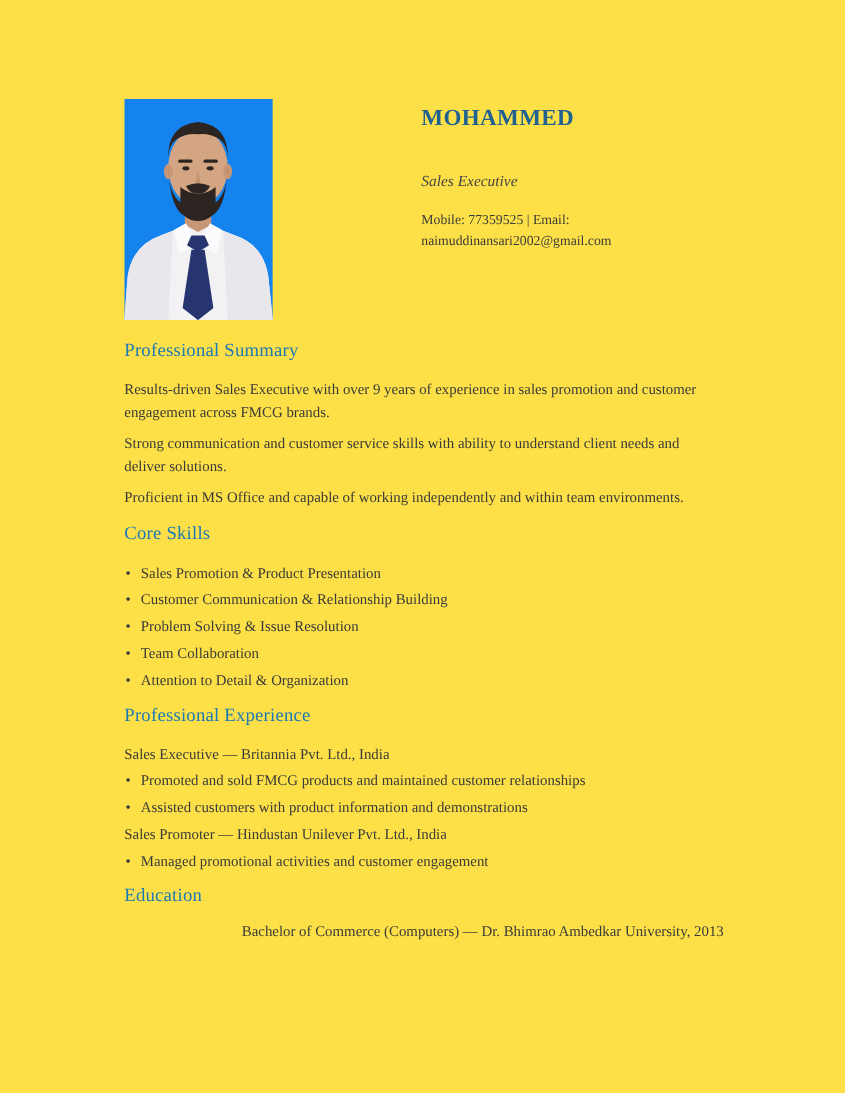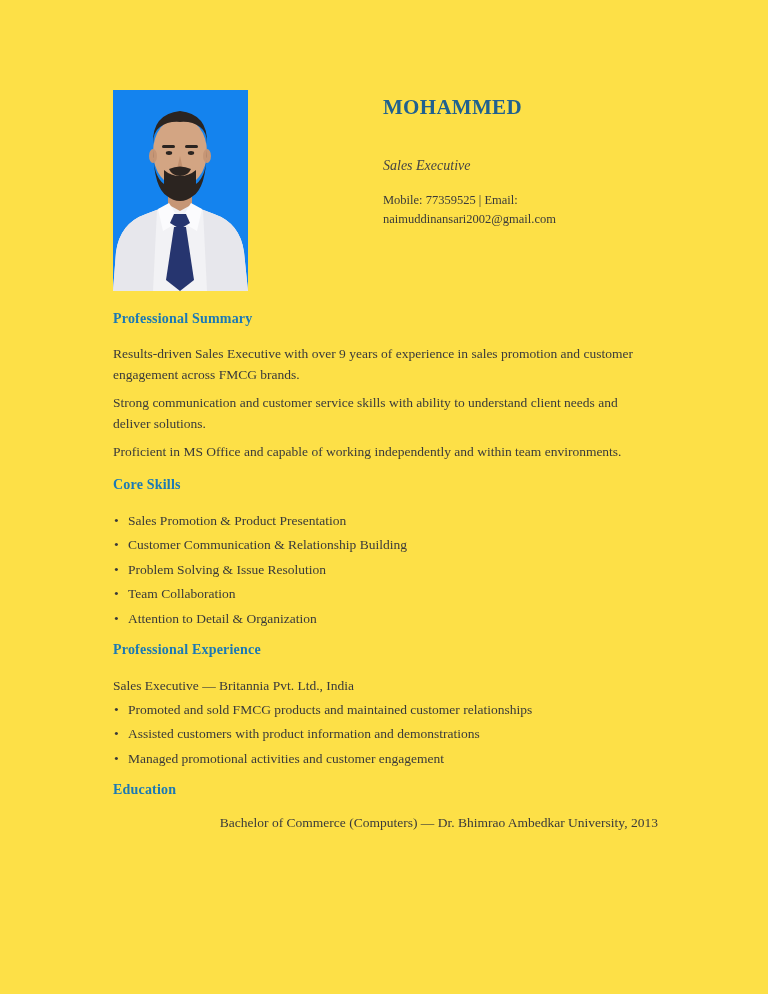--- a/index.html
+++ b/index.html
@@ -56,23 +56,23 @@
   }
   .contact {
     margin-top: 17px;
     font-size: 12.5px;
     line-height: 19px;
     color: #3a3a3a;
   }
   
   h2.section-title {
     margin: 0 0 14px 0;
-    font-size: 14px;
+    font-size: 17px;
     line-height: 20px;
-    font-weight: bold;
+    font-weight: normal;
     letter-spacing: 0.2px;
     color: var(--heading-blue, #1b79b5);
   }
   .section { margin: 0; }
   .section + .section h2.section-title { margin-top: 13px; }
   .summary p {
     margin: 0 0 7px 0;
     font-size: 13.5px;
     line-height: 21px;
   }
@@ -172,20 +172,21 @@
         <div class="bullet-item">Attention to Detail &amp; Organization</div>
       </div>
     </div>
 
     <div class="section">
       <h2 class="section-title">Professional Experience</h2>
       <div class="bullet-list">
         <div class="exp-role">Sales Executive — Britannia Pvt. Ltd., India</div>
         <div class="bullet-item">Promoted and sold FMCG products and maintained customer relationships</div>
         <div class="bullet-item">Assisted customers with product information and demonstrations</div>
+        <div class="exp-role">Sales Promoter — Hindustan Unilever Pvt. Ltd., India</div>
         <div class="bullet-item">Managed promotional activities and customer engagement</div>
       </div>
     </div>
 
     <div class="section">
       <h2 class="section-title">Education</h2>
       <div class="edu-line">Bachelor of Commerce (Computers) — Dr. Bhimrao Ambedkar University, 2013</div>
     </div>
 
   </div>

